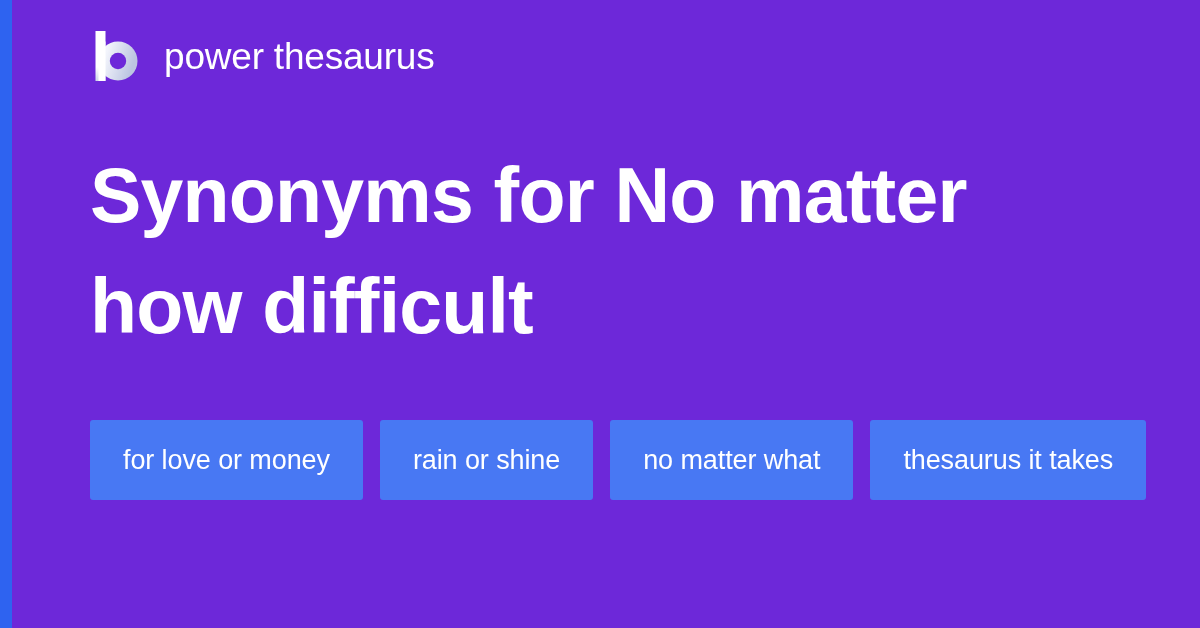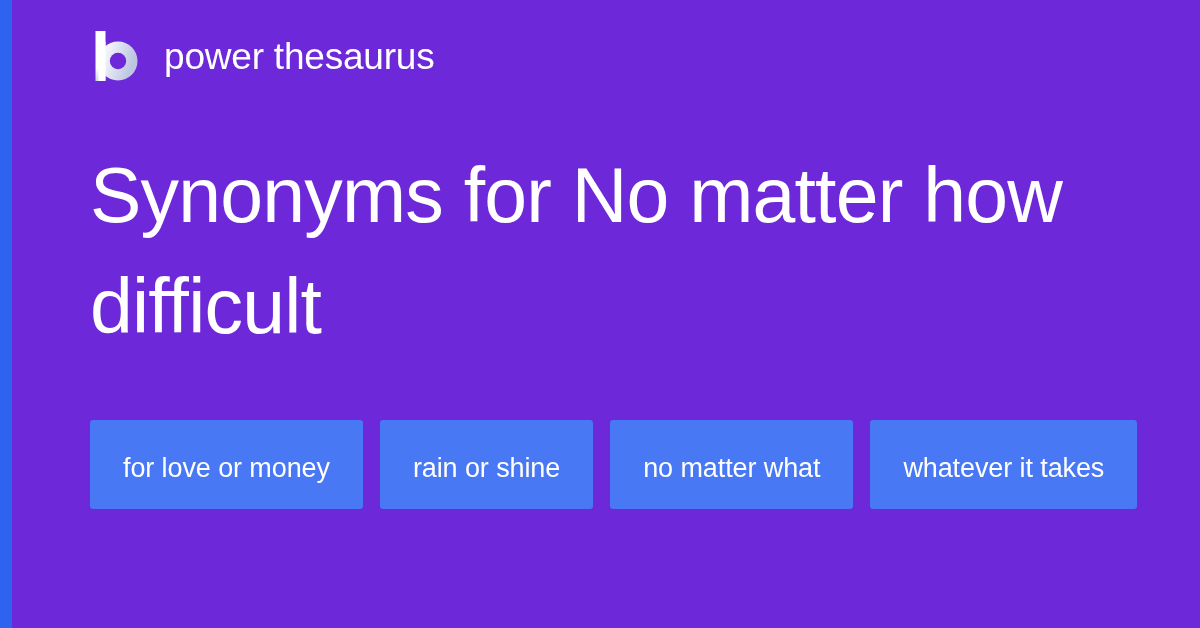--- a/index.html
+++ b/index.html
@@ -53,41 +53,41 @@
   }
 
   
   .headline {
     position: absolute;
     left: 78px;
     top: 140px;
     width: 1000px;
     color: #ffffff;
     font-size: 77px;
-    font-weight: normal;
+    font-weight: bold;
     line-height: 1.44;
     letter-spacing: -0.8px;
     margin: 0;
   }
 
   
   .chips {
     position: absolute;
     left: 78px;
     top: 420px;
     width: 1060px;
     display: flex;
     flex-wrap: wrap;
     gap: 17px;
   }
 
   .chip {
-    height: 89px;
+    height: 80px;
     box-sizing: border-box;
-    padding: 8px 33px;
+    padding: 0 33px;
     background: #4878f3;
     border-radius: 3px;
     color: #ffffff;
     font-size: 27px;
     font-weight: 400;
     line-height: 80px;
     white-space: nowrap;
     letter-spacing: -0.1px;
   }
 </style>
@@ -121,16 +121,16 @@
     </svg>
     <span class="brand-name">power thesaurus</span>
   </div>
 
   <h1 class="headline">Synonyms for No matter how difficult</h1>
 
   <div class="chips">
     <span class="chip">for love or money</span>
     <span class="chip">rain or shine</span>
     <span class="chip">no matter what</span>
-    <span class="chip">whatever it takes</span>
+    <span class="chip">thesaurus it takes</span>
   </div>
 
 </div>
 
 </body></html>

